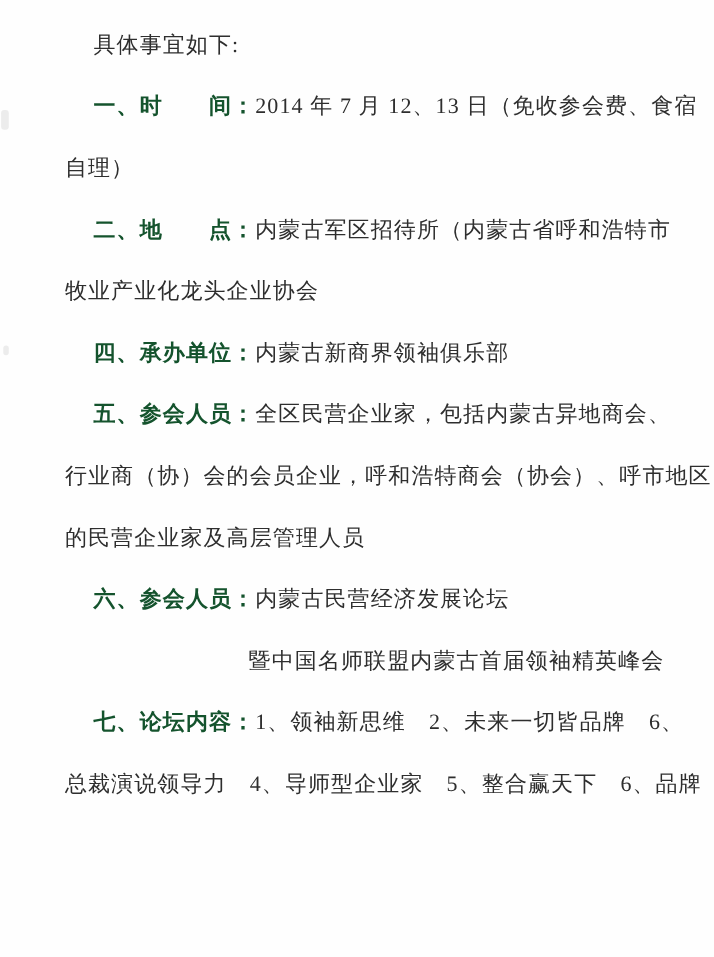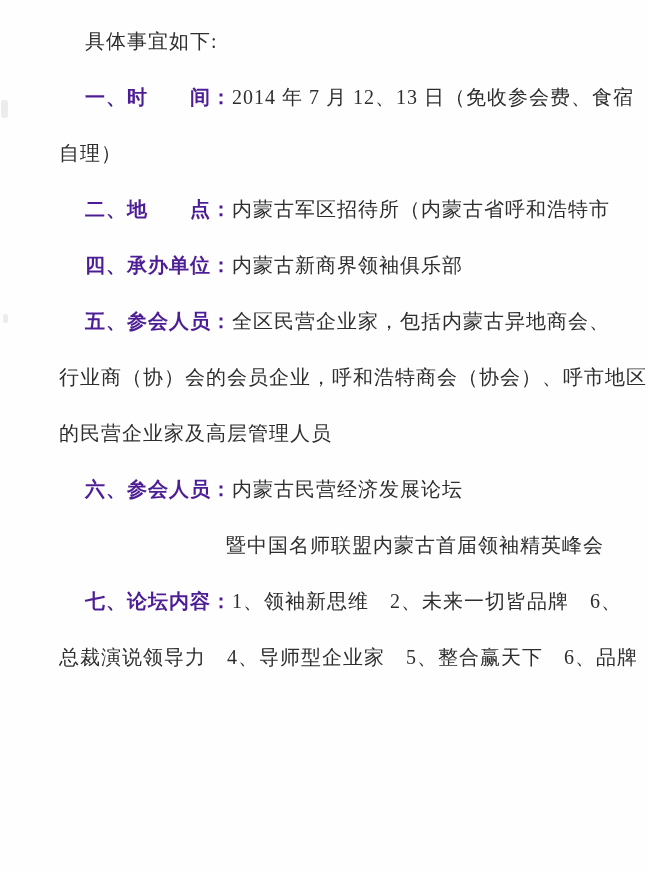--- a/index.html
+++ b/index.html
@@ -32,21 +32,21 @@
   }
   
   .li { padding-left: 85px; }
   
   .lc { padding-left: 59px; }
   
   .ld { padding-left: 226px; }
   .label {
     font-family: Liberation Mono, monospace;
     font-weight: 700;
-    color: #4c1d95;
+    color: #14532d;
     letter-spacing: 1px;
     margin-top: 41px;
   }
   .text {
     font-family: "Liberation Serif", serif;
   }
   
   .artifact {
     position: absolute;
     background: #9a9a9a;
@@ -67,20 +67,21 @@
   <div class="line li"><span class="text">具体事宜如下:</span></div>
 
   <div class="line li"><span class="label">一、时　　间：</span><span class="text">2014 年 7 月 12、13 日（免收参会费、食宿</span></div>
 
   <div class="line lc"><span class="text">自理）</span></div>
 
   <div class="line li"><span class="label">二、地　　点：</span><span class="text">内蒙古军区招待所（内蒙古省呼和浩特市</span></div>
 
 
 
+  <div class="line lc"><span class="text">牧业产业化龙头企业协会</span></div>
 
   <div class="line li"><span class="label">四、承办单位：</span><span class="text">内蒙古新商界领袖俱乐部</span></div>
 
   <div class="line li"><span class="label">五、参会人员：</span><span class="text">全区民营企业家，包括内蒙古异地商会、</span></div>
 
   <div class="line lc"><span class="text">行业商（协）会的会员企业，呼和浩特商会（协会）、呼市地区</span></div>
 
   <div class="line lc"><span class="text">的民营企业家及高层管理人员</span></div>
 
   <div class="line li"><span class="label">六、参会人员：</span><span class="text">内蒙古民营经济发展论坛</span></div>

